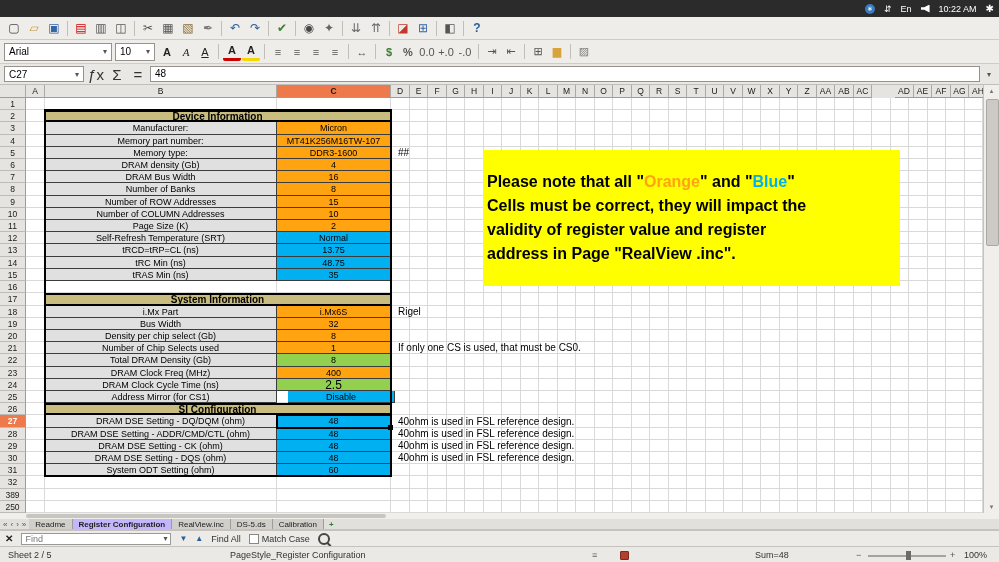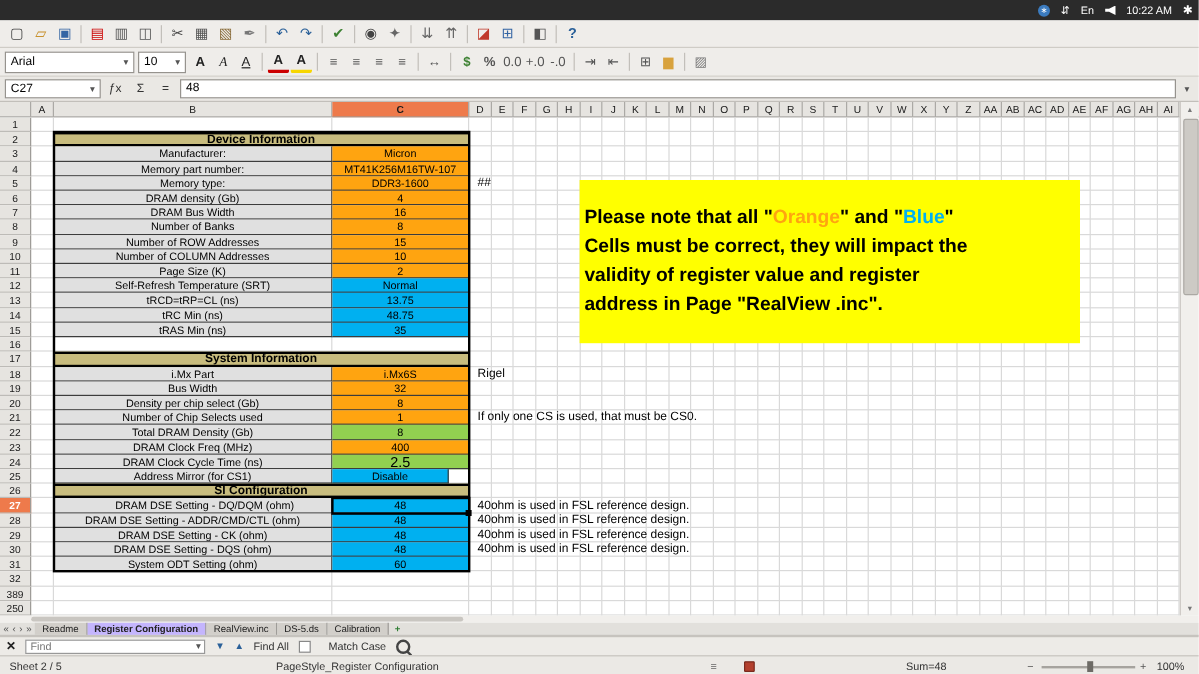--- a/index.html
+++ b/index.html
@@ -31,21 +31,21 @@
          justify-content:space-between;padding:0 4px;font-size:10px;box-sizing:border-box;}
   .fontname{width:108px;} .fontsize{width:40px;}
   .dd{color:#555;font-size:8px;margin-left:3px;}
   #tb2icons{display:flex;align-items:center;gap:1px;}
 
   
   .fbar{position:absolute;top:64px;left:0;width:999px;height:21px;background:#eae8e4;border-bottom:1px solid #c2bfba;
         display:flex;align-items:center;padding:0 4px;gap:3px;box-sizing:border-box;}
   .namebox{width:80px;height:16px;background:#fff;border:1px solid #96938e;display:flex;align-items:center;
            justify-content:space-between;padding:0 4px;font-size:10px;box-sizing:border-box;}
-  .fbtn{width:18px;text-align:center;font-size:10px;color:#333;}
+  .fbtn{width:18px;text-align:center;font-size:15px;color:#333;}
   .fxinput{flex:1;height:16px;background:#fff;border:1px solid #96938e;font-size:10px;padding:1px 4px;box-sizing:border-box;}
   .fbdd{width:12px;text-align:center;font-size:8px;color:#555;}
 
   
   .colheads{position:absolute;top:85px;left:0;width:983px;height:13px;display:flex;background:#e6e4e0;}
   .ch{height:13px;border-right:1px solid #aba9a5;border-bottom:1px solid #9e9c98;font-size:8.5px;
       display:flex;align-items:center;justify-content:center;color:#1a1a1a;box-sizing:border-box;flex:none;}
   .ch.sel{background:#ee7a4b;font-weight:bold;}
   .chcap{position:absolute;top:85px;left:983px;width:16px;height:13px;background:#e0deda;border-bottom:1px solid #9e9c98;box-sizing:border-box;}
 
@@ -90,21 +90,21 @@
   .addtab{display:flex;align-items:center;padding:0 5px;color:#2e7d32;font-weight:bold;}
 
   
   .findbar{position:absolute;top:530px;left:0;width:999px;height:16px;background:#edebe7;border-top:1px solid #c6c3be;
            display:flex;align-items:center;gap:8px;padding:0 5px;font-size:9px;box-sizing:border-box;color:#333;}
   .fclose{font-weight:bold;font-size:10px;color:#222;}
   .findcombo{width:150px;height:12px;background:#fff;border:1px solid #999;display:flex;align-items:center;
              justify-content:space-between;padding:0 3px;color:#777;font-size:9px;box-sizing:border-box;}
   .fnav{color:#2a6099;font-size:8px;}
   .cbox{width:8px;height:8px;border:1px solid #888;background:#fff;display:inline-block;}
-  .mcase{display:flex;align-items:center;gap:15px;}
+  .mcase{display:flex;align-items:center;gap:3px;}
   .mag{width:8px;height:8px;border:2px solid #444;border-radius:50%;position:relative;display:inline-block;box-sizing:content-box;}
   .mag::after{content:"";position:absolute;width:2px;height:5px;background:#444;left:8px;top:7px;transform:rotate(-45deg);}
 
   
   .statusbar{position:absolute;top:546px;left:0;width:999px;height:16px;background:#ebe9e5;border-top:1px solid #c6c3be;
              font-size:9px;color:#333;box-sizing:border-box;}
   .sb{position:absolute;top:3px;}
   .modflag{position:absolute;top:4px;left:620px;width:7px;height:7px;background:#b3402e;border:1px solid #7a2a1e;border-radius:1px;}
   .zoomtrack{position:absolute;top:8px;left:868px;width:78px;height:2px;background:#a6a39e;}
   .zoomthumb{position:absolute;top:4px;left:906px;width:5px;height:9px;background:#6e6b66;}
@@ -232,21 +232,21 @@
     <span class="ch" style="width: 19px;">T</span>
     <span class="ch" style="width: 18px;">U</span>
     <span class="ch" style="width: 19px;">V</span>
     <span class="ch" style="width: 18px;">W</span>
     <span class="ch" style="width: 19px;">X</span>
     <span class="ch" style="width: 18px;">Y</span>
     <span class="ch" style="width: 19px;">Z</span>
     <span class="ch" style="width: 18px;">AA</span>
     <span class="ch" style="width: 19px;">AB</span>
     <span class="ch" style="width: 18px;">AC</span>
-    <span class="ch" style="width: 19px;">AD</span>
+    <span class="ch" style="width: 19px; margin-left: 23px;">AD</span>
     <span class="ch" style="width: 18px;">AE</span>
     <span class="ch" style="width: 19px;">AF</span>
     <span class="ch" style="width: 18px;">AG</span>
     <span class="ch" style="width: 19px;">AH</span>
     <span class="ch" style="width: 18px;">AI</span>
   </div>
 <div class="chcap"></div>
 
 <div class="gridwrap">
   <div id="cells">
@@ -358,21 +358,21 @@
       <div class="tcell label" style="left: 45px; top: 244px; width: 232px; height: 12px;">Number of Chip Selects used</div>
       <div class="tcell val-orange" style="left: 277px; top: 244px; width: 114px; height: 12px;">1</div>
       <div class="dnote" style="left: 394px; top: 244px; width: 560px; height: 12px; line-height: 12px;">If only one CS is used, that must be CS0.</div>
       <div class="tcell label" style="left: 45px; top: 256px; width: 232px; height: 13px;">Total DRAM Density (Gb)</div>
       <div class="tcell val-green" style="left: 277px; top: 256px; width: 114px; height: 13px;">8</div>
       <div class="tcell label" style="left: 45px; top: 269px; width: 232px; height: 12px;">DRAM Clock Freq (MHz)</div>
       <div class="tcell val-orange" style="left: 277px; top: 269px; width: 114px; height: 12px;">400</div>
       <div class="tcell label" style="left: 45px; top: 281px; width: 232px; height: 12px;">DRAM Clock Cycle Time (ns)</div>
       <div class="tcell val-green big" style="left: 277px; top: 281px; width: 114px; height: 12px;">2.5</div>
       <div class="tcell label" style="left: 45px; top: 293px; width: 232px; height: 12px;">Address Mirror (for CS1)</div>
-      <div class="tcell val-blue" style="left: 277px; top: 293px; width: 97px; height: 12px;">Disable</div>
+      <div class="tcell val-blue" style="left: 288px; top: 293px; width: 107px; height: 12px;">Disable</div>
       <div class="tcell sec" style="left: 45px; top: 305px; width: 346px; height: 12px;">SI Configuration</div>
       <div class="tcell label" style="left: 45px; top: 317px; width: 232px; height: 13px; padding-left: 20px;">DRAM DSE Setting - DQ/DQM (ohm)</div>
       <div class="tcell val-blue" style="left: 277px; top: 317px; width: 114px; height: 13px;">48</div>
       <div class="dnote" style="left: 394px; top: 317px; width: 560px; height: 13px; line-height: 13px;">40ohm is used in FSL reference design.</div>
       <div class="tcell label" style="left: 45px; top: 330px; width: 232px; height: 12px;">DRAM DSE Setting - ADDR/CMD/CTL (ohm)</div>
       <div class="tcell val-blue" style="left: 277px; top: 330px; width: 114px; height: 12px;">48</div>
       <div class="dnote" style="left: 394px; top: 330px; width: 560px; height: 12px; line-height: 12px;">40ohm is used in FSL reference design.</div>
       <div class="tcell label" style="left: 45px; top: 342px; width: 232px; height: 12px;">DRAM DSE Setting - CK (ohm)</div>
       <div class="tcell val-blue" style="left: 277px; top: 342px; width: 114px; height: 12px;">48</div>
       <div class="dnote" style="left: 394px; top: 342px; width: 560px; height: 12px; line-height: 12px;">40ohm is used in FSL reference design.</div>

